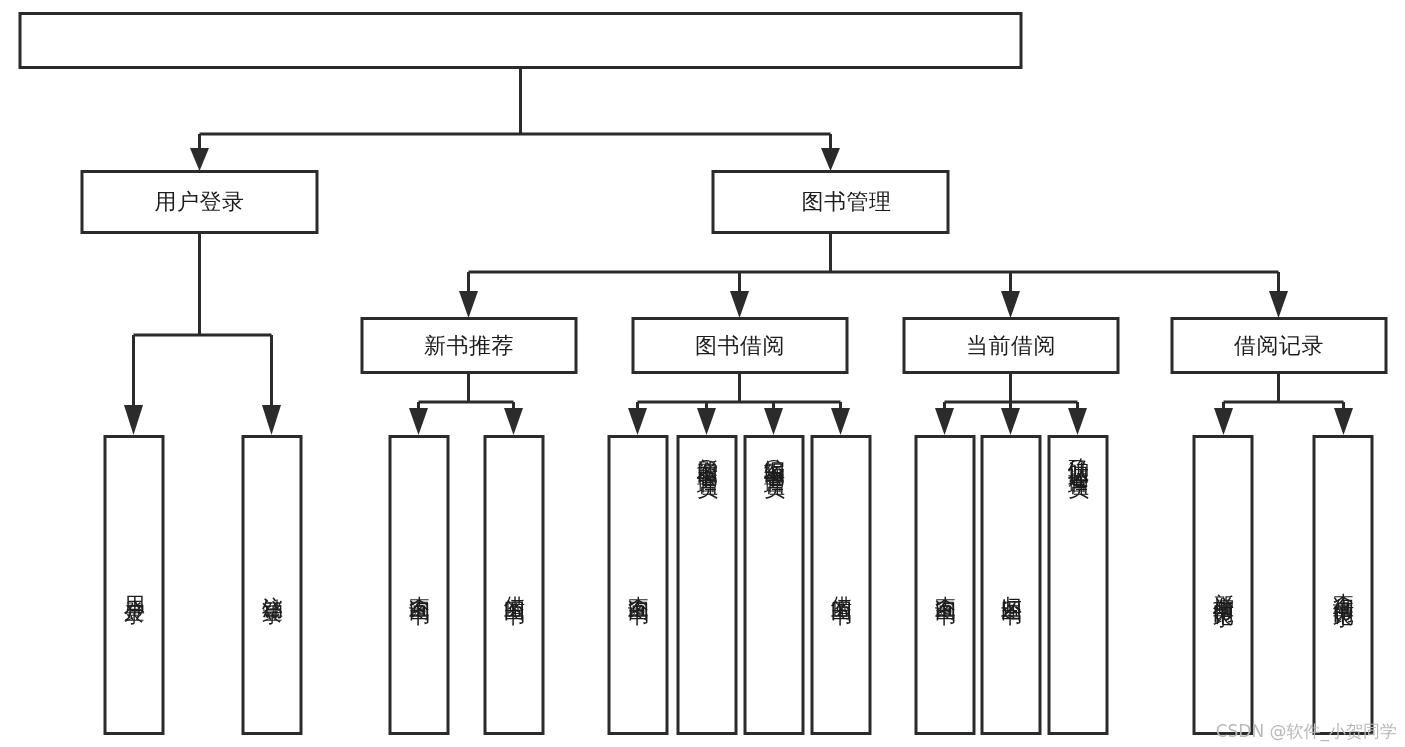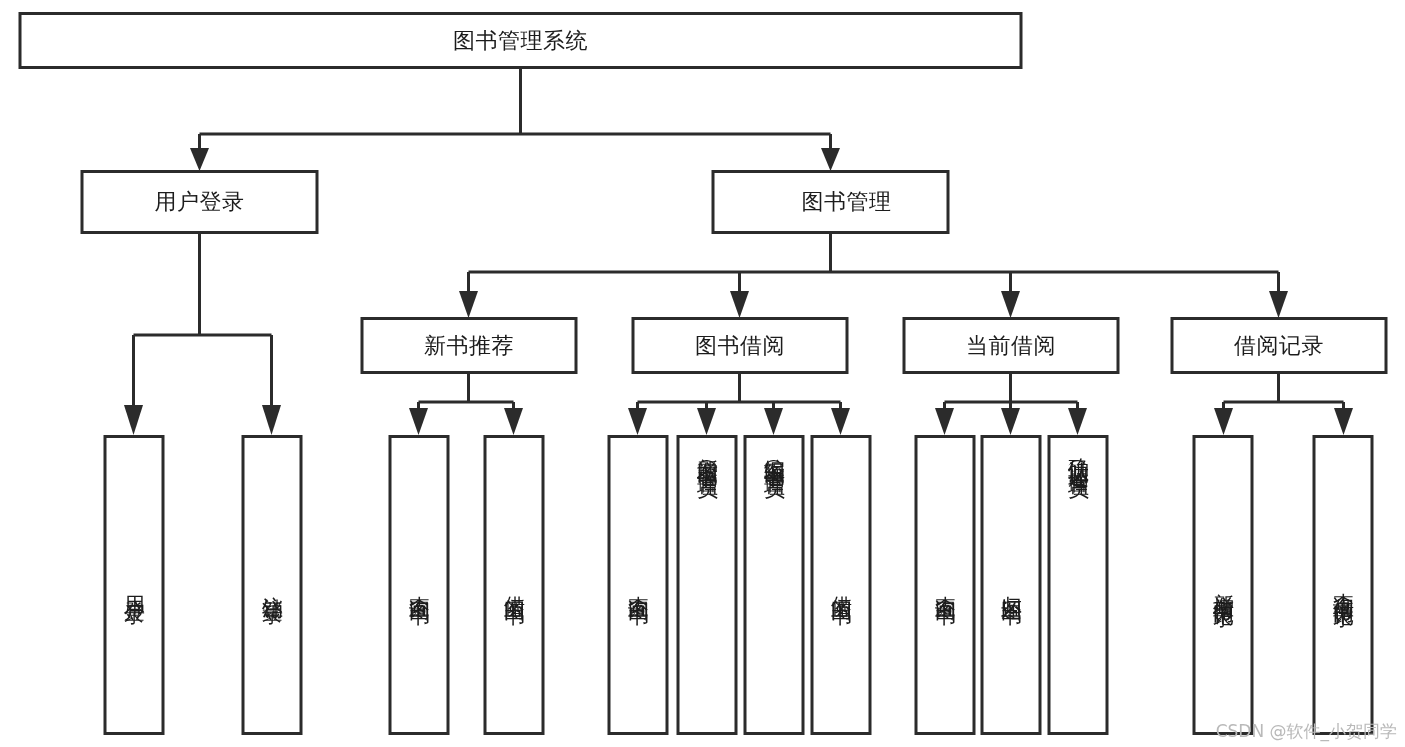--- a/index.html
+++ b/index.html
@@ -180,23 +180,20 @@
 
       <rect class="node-box" x="916" y="436.5" width="58" height="297"></rect>
       <rect class="node-box" x="982" y="436.5" width="58" height="297"></rect>
       <rect class="node-box" x="1049" y="436.5" width="58" height="297"></rect>
 
       <rect class="node-box" x="1194" y="436.5" width="58" height="297"></rect>
       <rect class="node-box" x="1314" y="436.5" width="58" height="297"></rect>
     </g>
   </svg>
 
-  <div class="hlabel-wrap" style="left:20px; top:13px; width:1001px; height:55px;">
-    <span class="hlabel-text">图书管理系统</span>
-  </div>
 
   <div class="hlabel-wrap" style="left:82px; top:171px; width:235px; height:62px;">
     <span class="hlabel-text">用户登录</span>
   </div>
   <div class="hlabel-wrap" style="left:713px; top:171px; width:235px; height:62px;padding-left:16px;">
     <span class="hlabel-text">图书管理</span>
   </div>
 
   <div class="hlabel-wrap" style="left:362px; top:318px; width:214px; height:55px;">
     <span class="hlabel-text">新书推荐</span>

